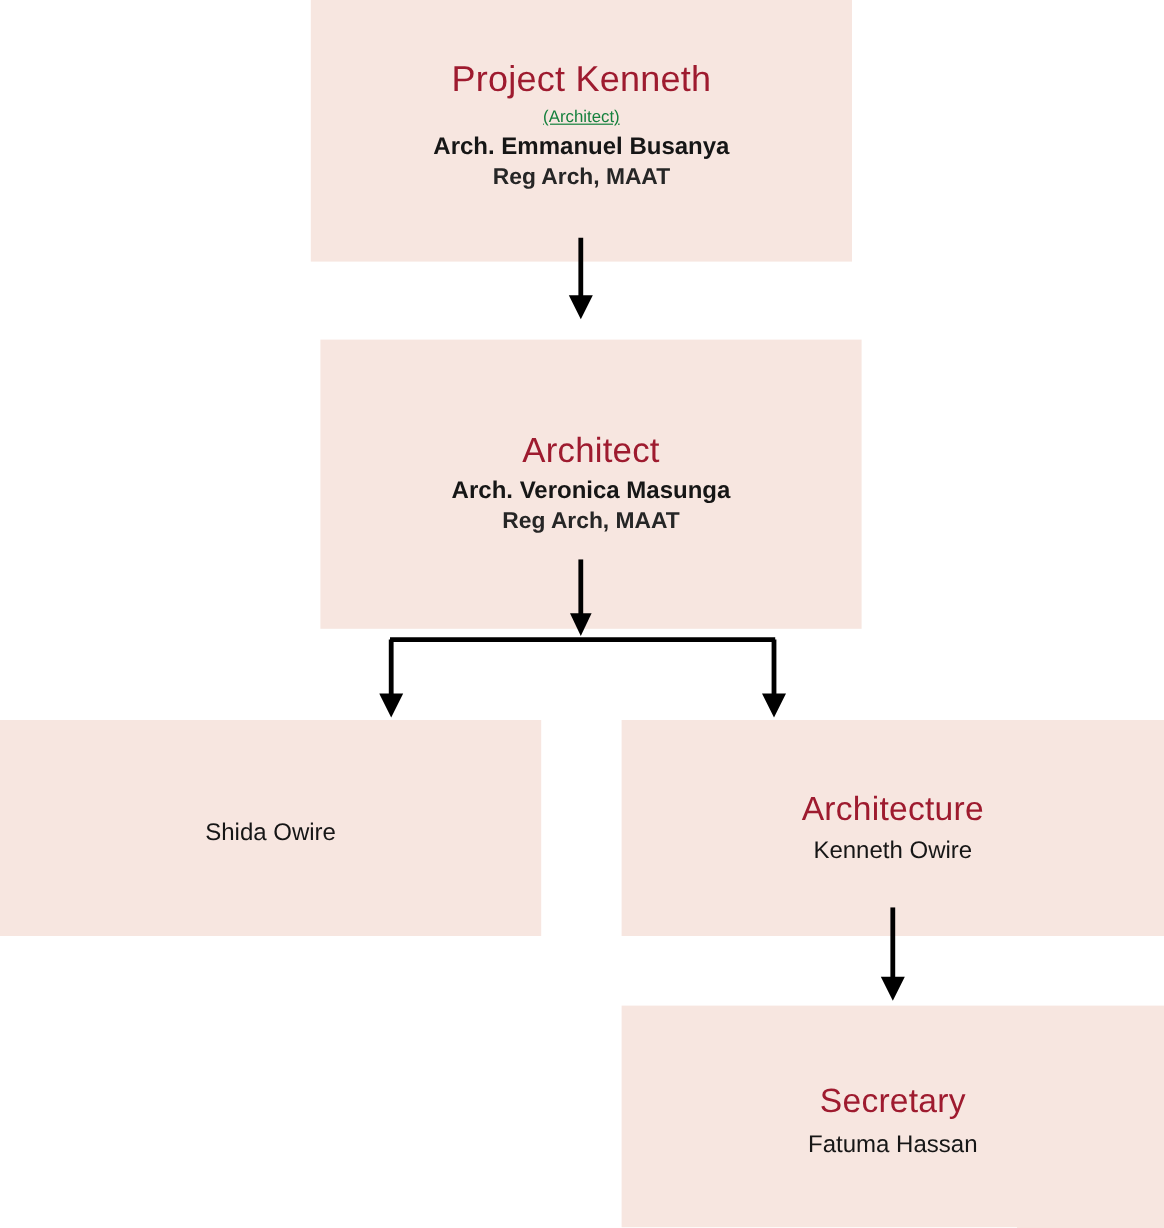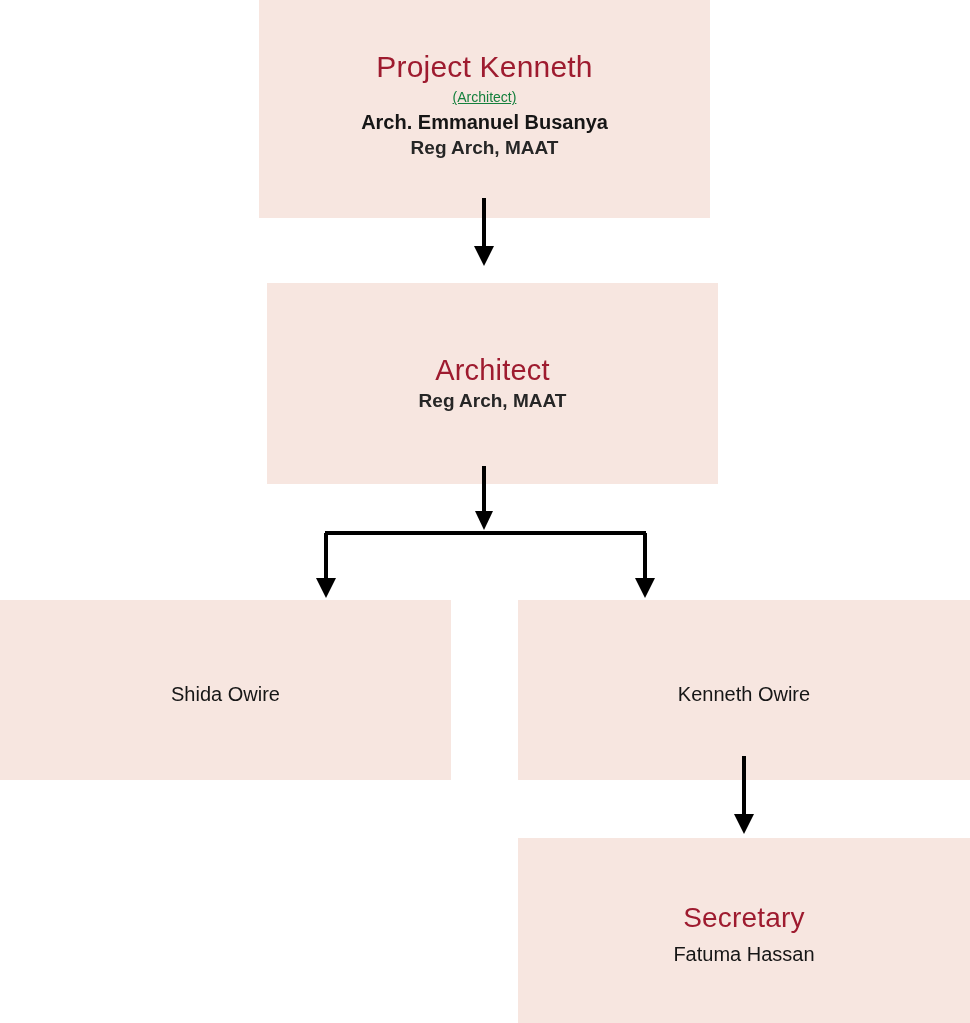--- a/index.html
+++ b/index.html
@@ -68,21 +68,21 @@
     white-space: nowrap;
   }
 
   
   #node-project-manager {
     left: 259px;  top: -8px;   width: 451px;  height: 226px;
   }
   #node-project-manager .node-title { font-size: 30px; }
 
   #node-architect {
-    left: 267px;  top: 283px;  width: 451px;  height: 201px;
+    left: 267px;  top: 283px;  width: 451px;  height: 241px;
   }
 
   #node-construction-manager {
     left: -10px;  top: 600px;  width: 461px;  height: 180px;
     padding-left: 20px;
   }
 
   #node-architecture {
     left: 518px;  top: 600px;  width: 462px;  height: 180px;
     padding-right: 20px;
@@ -124,20 +124,21 @@
 
   <div class="connector" id="connector-pm-to-architect">
     <svg width="36" height="72" viewBox="0 0 36 72" xmlns="http://www.w3.org/2000/svg">
       <line x1="18" y1="0" x2="18" y2="54" stroke="#000000" stroke-width="4"></line>
       <polygon points="18,68 8,48 28,48" fill="#000000"></polygon>
     </svg>
   </div>
 
   <div class="node" id="node-architect">
     <div class="node-title">Architect</div>
+    <div class="node-person">Arch. Veronica Masunga</div>
     <div class="node-cred">Reg Arch, MAAT</div>
   </div>
 
   <div class="connector" id="connector-architect-split">
     <svg width="340" height="136" viewBox="0 0 340 136" xmlns="http://www.w3.org/2000/svg">
 
       <line x1="168" y1="0" x2="168" y2="52" stroke="#000000" stroke-width="4"></line>
       <polygon points="168,64 159,45 177,45" fill="#000000"></polygon>
 
       <line x1="9" y1="67" x2="330" y2="67" stroke="#000000" stroke-width="4"></line>
@@ -148,20 +149,21 @@
       <line x1="329" y1="67" x2="329" y2="118" stroke="#000000" stroke-width="4"></line>
       <polygon points="329,132 319,112 339,112" fill="#000000"></polygon>
     </svg>
   </div>
 
   <div class="node" id="node-construction-manager">
     <div class="node-person light">Shida Owire</div>
   </div>
 
   <div class="node" id="node-architecture">
+    <div class="node-title">Architecture</div>
     <div class="node-person light">Kenneth Owire</div>
   </div>
 
   <div class="connector" id="connector-architecture-to-secretary">
     <svg width="36" height="84" viewBox="0 0 36 84" xmlns="http://www.w3.org/2000/svg">
       <line x1="18" y1="0" x2="18" y2="64" stroke="#000000" stroke-width="4"></line>
       <polygon points="18,78 8,58 28,58" fill="#000000"></polygon>
     </svg>
   </div>
 

